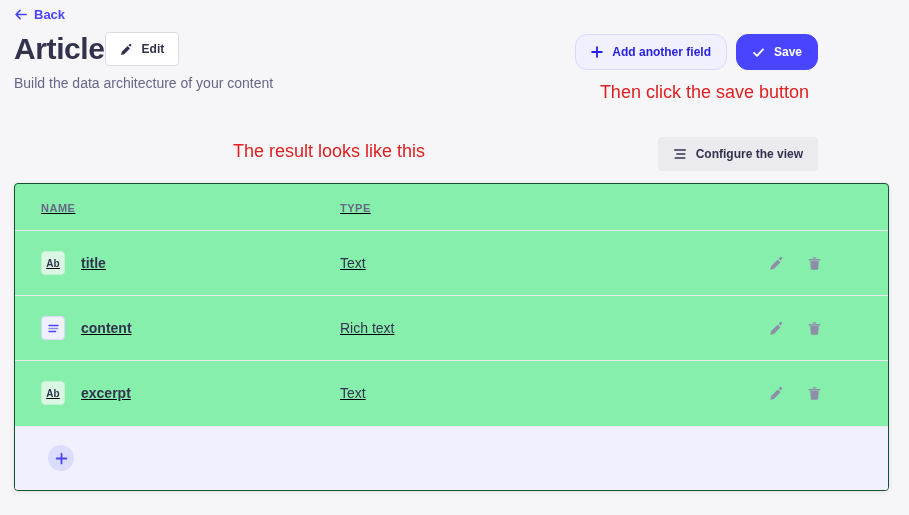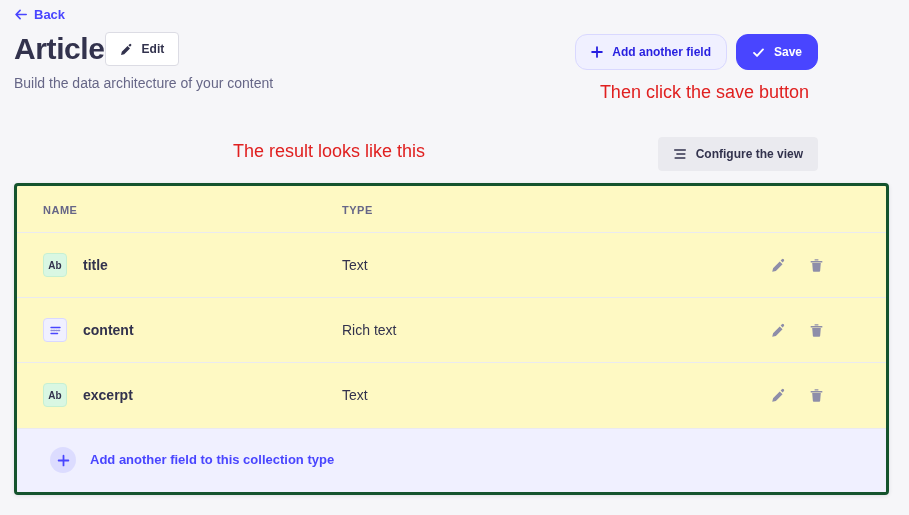--- a/index.html
+++ b/index.html
@@ -111,25 +111,26 @@
     color: #32324d;
     cursor: pointer;
     line-height: 16px;
   }
 
   
   .card {
     position: absolute;
     left: 14px; top: 183px;
     width: 875px;
-    background: #fef9c3;
-    border: 3px solid #14532d;
+    background: #86efac;
+    border: 1px solid #14532d;
     border-radius: 4px;
     box-shadow: 0 1px 4px rgba(33,33,52,0.1);
     overflow: hidden;
+    text-decoration: underline;
   }
   .tbl { width: 100%; border-collapse: collapse; table-layout: fixed; }
   .tbl th {
     text-align: left;
     font-size: 11px;
     font-weight: bold;
     letter-spacing: 0.5px;
     color: #666687;
     padding: 18px 0 16px 0;
     border-bottom: 1px solid #eaeaef;
@@ -350,17 +351,16 @@
 
       </tbody>
     </table>
 
     <div class="card-footer">
       <span class="plus-circle">
         <svg width="13" height="13" viewBox="0 0 16 16">
           <path d="M8 2v12M2 8h12" stroke="#4945ff" stroke-width="2.2" stroke-linecap="round"></path>
         </svg>
       </span>
-      <span class="footer-label">Add another field to this collection type</span>
     </div>
   </div>
 
 </div>
 
 </body></html>

